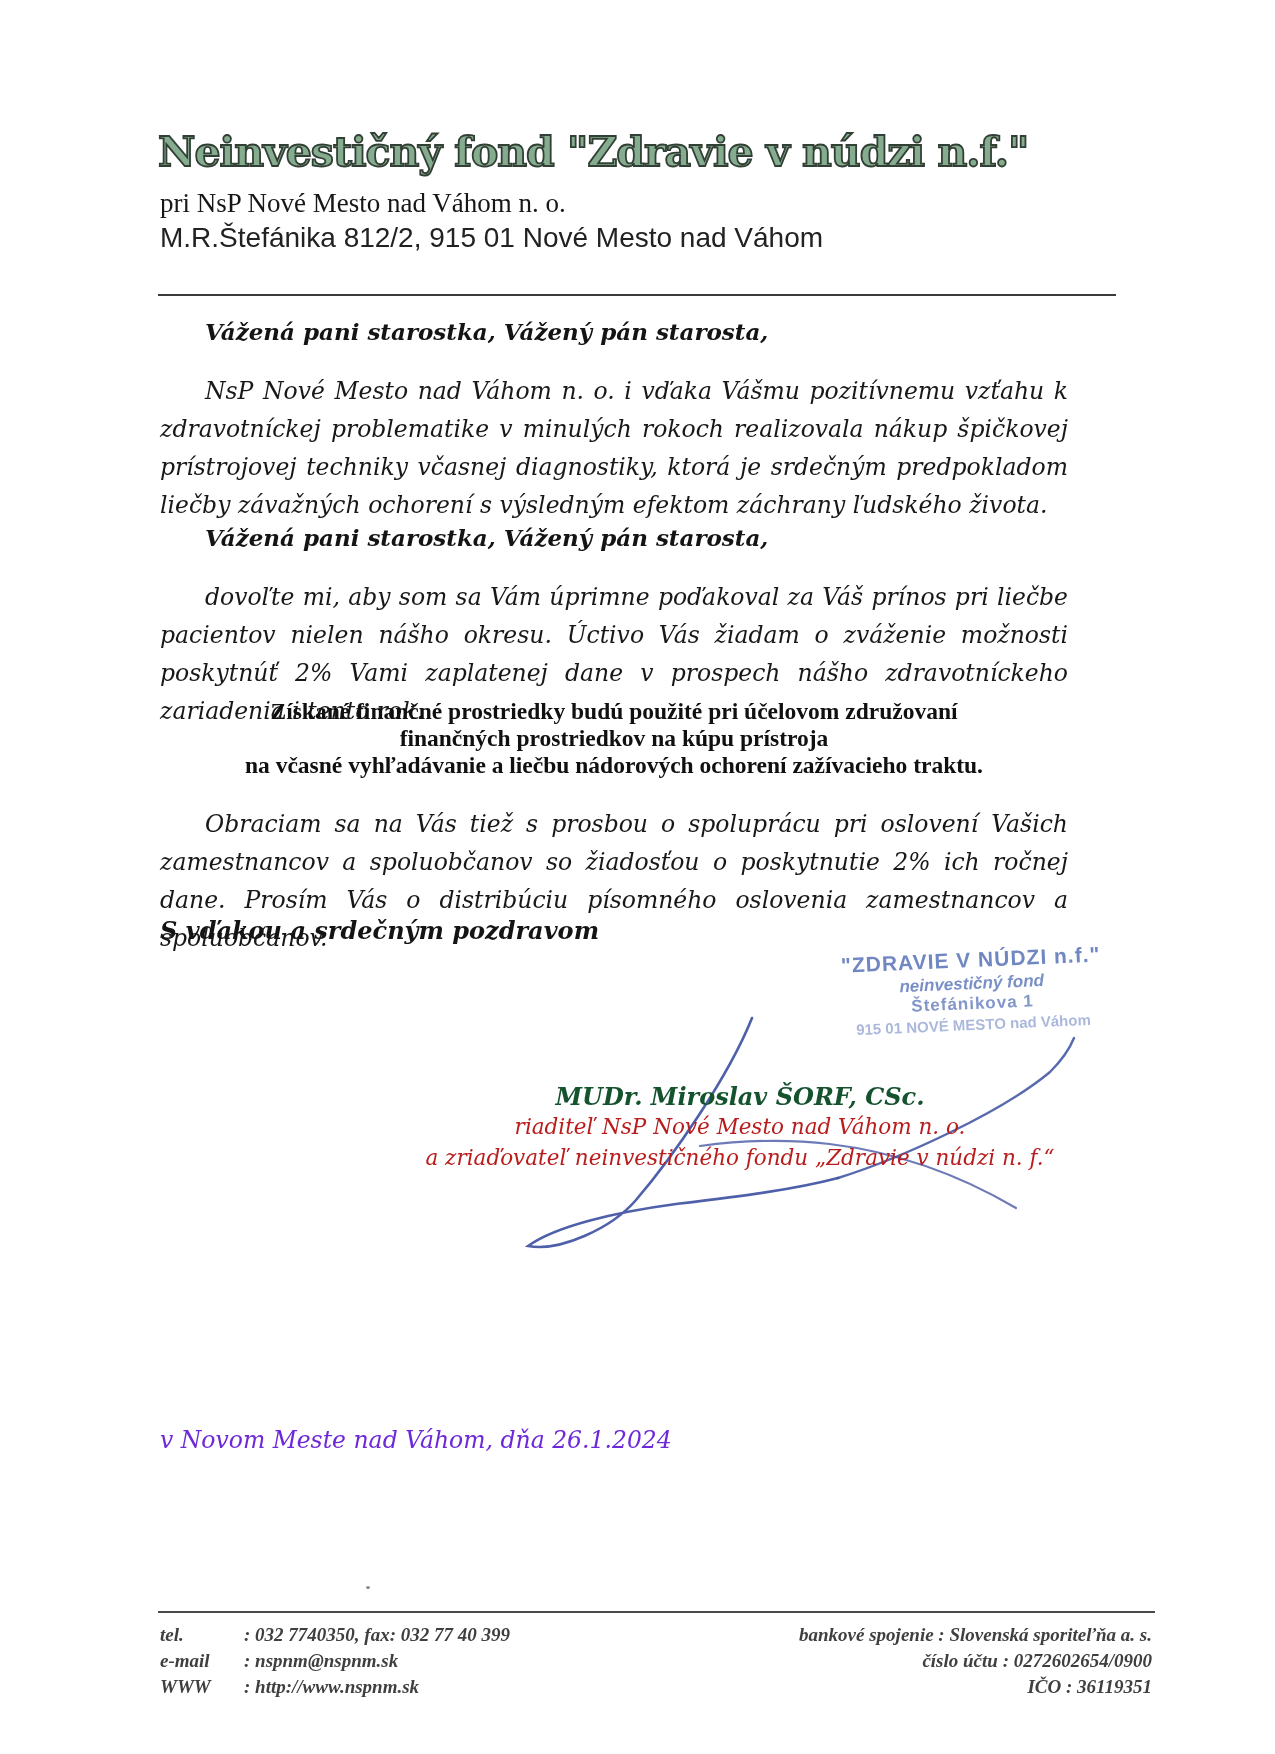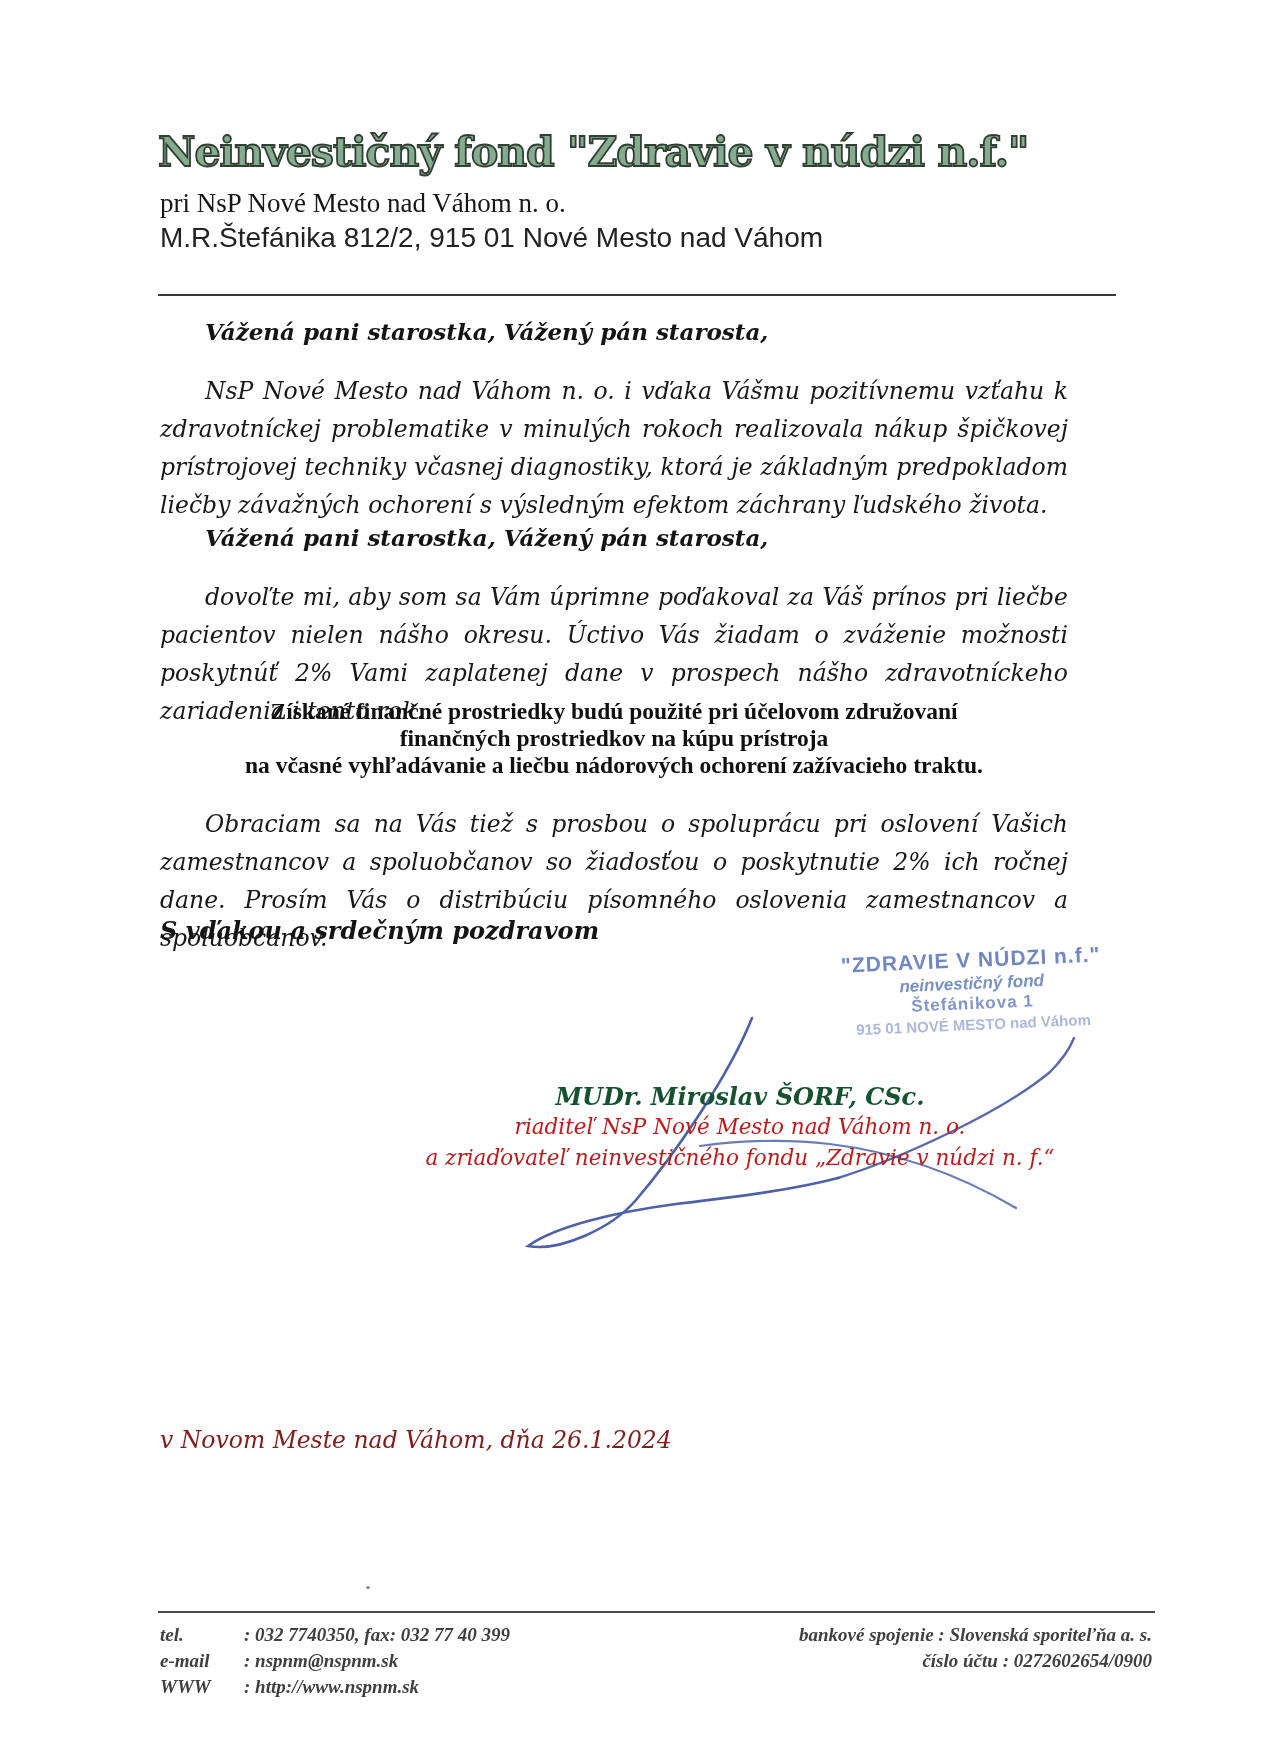--- a/index.html
+++ b/index.html
@@ -78,21 +78,21 @@
   .sig-name{
     font-style:italic;font-weight:bold;font-size:24px;color:#14532d;white-space:nowrap;
   }
   .sig-role{
     font-style:italic;font-size:21.5px;color:#b91c1c;white-space:nowrap;line-height:31px;
   }
   .signature-svg{position:absolute;left:0;top:0;width:1275px;height:1754px;pointer-events:none;}
   
   .dateline{
     position:absolute;left:160px;top:1426px;
-    font-style:italic;font-size:23.5px;color:#7f1d1d;white-space:nowrap;
+    font-style:italic;font-size:23.5px;color:#6d28d9;white-space:nowrap;
   }
   .speck{
     position:absolute;left:366px;top:1586px;width:4px;height:3px;
     background:#8a8a8a;border-radius:50%;
   }
   
   .rule-bottom{
     position:absolute;left:158px;top:1611px;width:997px;height:0;
     border-top:2px solid #4a4a4a;
   }
@@ -115,21 +115,21 @@
 <body>
 
 <div class="page">
 
   <div class="letter-title">Neinvestičný fond "Zdravie v núdzi n.f."</div>
   <div class="header-sub1">pri NsP Nové Mesto nad Váhom n. o.</div>
   <div class="header-sub2">M.R.Štefánika 812/2, 915 01 Nové Mesto nad Váhom</div>
   <div class="rule-top"></div>
 
   <div class="salutation" style="top:318px;">Vážená pani starostka, Vážený pán starosta,</div>
-  <div class="para" style="top:372px;">NsP Nové Mesto nad Váhom n. o. i vďaka Vášmu pozitívnemu vzťahu k zdravotníckej problematike v minulých rokoch realizovala nákup špičkovej prístrojovej techniky včasnej diagnostiky, ktorá je základným predpokladom liečby závažných ochorení s výsledným efektom záchrany ľudského života.</div>
+  <div class="para" style="top:372px;">NsP Nové Mesto nad Váhom n. o. i vďaka Vášmu pozitívnemu vzťahu k zdravotníckej problematike v minulých rokoch realizovala nákup špičkovej prístrojovej techniky včasnej diagnostiky, ktorá je srdečným predpokladom liečby závažných ochorení s výsledným efektom záchrany ľudského života.</div>
 
   <div class="salutation" style="top:524px;">Vážená pani starostka, Vážený pán starosta,</div>
   <div class="para" style="top:578px;">dovoľte mi, aby som sa Vám úprimne poďakoval za Váš prínos pri liečbe pacientov nielen nášho okresu. Úctivo Vás žiadam o zváženie možnosti poskytnúť 2% Vami zaplatenej dane v prospech nášho zdravotníckeho zariadenia i tento rok.</div>
 
   <div class="center-block">
     <div>Získané finančné prostriedky budú použité pri účelovom združovaní</div>
     <div>finančných prostriedkov na kúpu prístroja</div>
     <div>na včasné vyhľadávanie a liečbu nádorových ochorení zažívacieho traktu.</div>
   </div>
 
@@ -180,15 +180,16 @@
     </div>
     <div class="frow">
       <span class="flabel">WWW</span>
       <span class="fvalue">: http://www.nspnm.sk</span>
     </div>
   </div>
 
   <div class="footer-right">
     <div>bankové spojenie : Slovenská sporiteľňa a. s.</div>
     <div>číslo účtu :  0272602654/0900</div>
+    <div>IČO : 36119351</div>
   </div>
 
 </div>
 
 </body></html>

